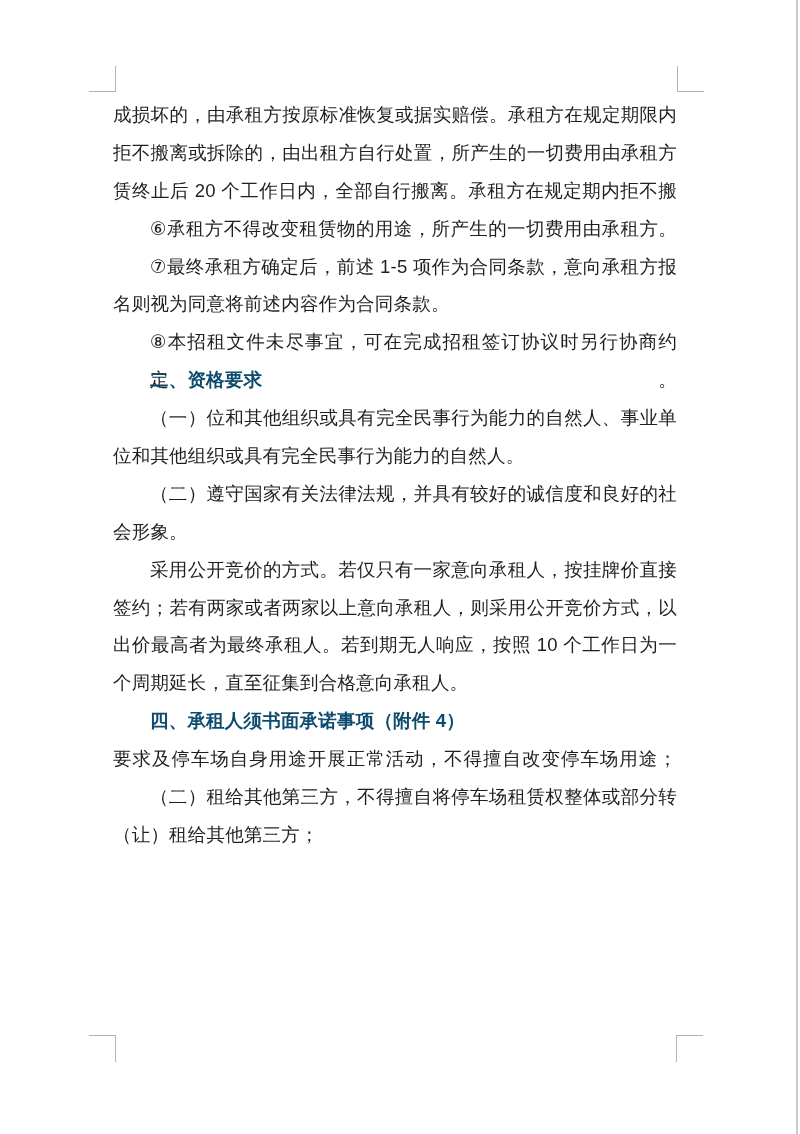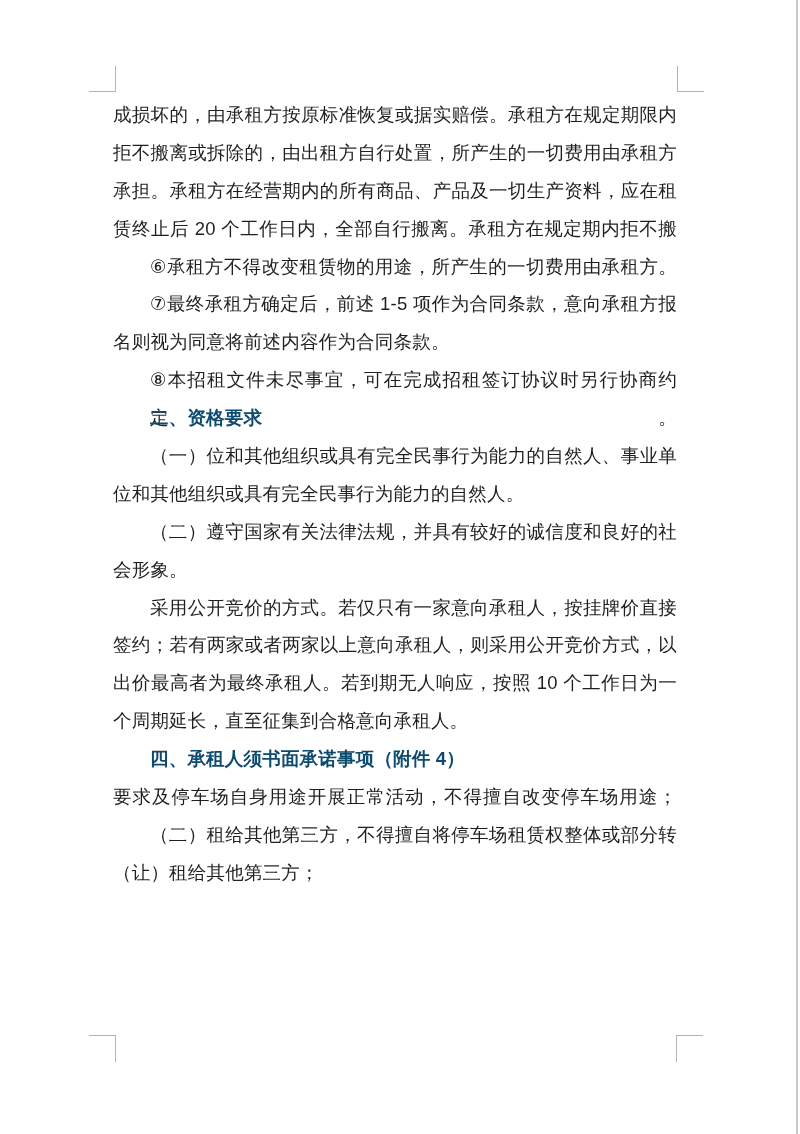--- a/index.html
+++ b/index.html
@@ -80,21 +80,20 @@
   <div class="mark tr-h"></div>
   <div class="mark tr-v"></div>
   <div class="mark bl-h"></div>
   <div class="mark bl-v"></div>
   <div class="mark br-h"></div>
   <div class="mark br-v"></div>
 
   <div class="text-area">
       <div class="doc-line justify">成损坏的，由承租方按原标准恢复或据实赔偿。承租方在规定期限内</div>
       <div class="doc-line justify">拒不搬离或拆除的，由出租方自行处置，所产生的一切费用由承租方</div>
-      <div class="doc-line justify">承担。承租方在经营期内的所有商品、产品及一切生产资料，应在租</div>
       <div class="doc-line justify">赁终止后 20 个工作日内，全部自行搬离。承租方在规定期内拒不搬</div>
       <div class="doc-line justify indent">⑥承租方不得改变租赁物的用途，所产生的一切费用由承租方。</div>
       <div class="doc-line justify indent">⑦最终承租方确定后，前述 1-5 项作为合同条款，意向承租方报</div>
       <div class="doc-line">名则视为同意将前述内容作为合同条款。</div>
       <div class="doc-line justify indent">⑧本招租文件未尽事宜，可在完成招租签订协议时另行协商约定。</div>
       <div class="doc-line indent bold">二、资格要求</div>
       <div class="doc-line justify indent">（一）位和其他组织或具有完全民事行为能力的自然人、事业单</div>
       <div class="doc-line">位和其他组织或具有完全民事行为能力的自然人。</div>
       <div class="doc-line justify indent">（二）遵守国家有关法律法规，并具有较好的诚信度和良好的社</div>
       <div class="doc-line">会形象。</div>

